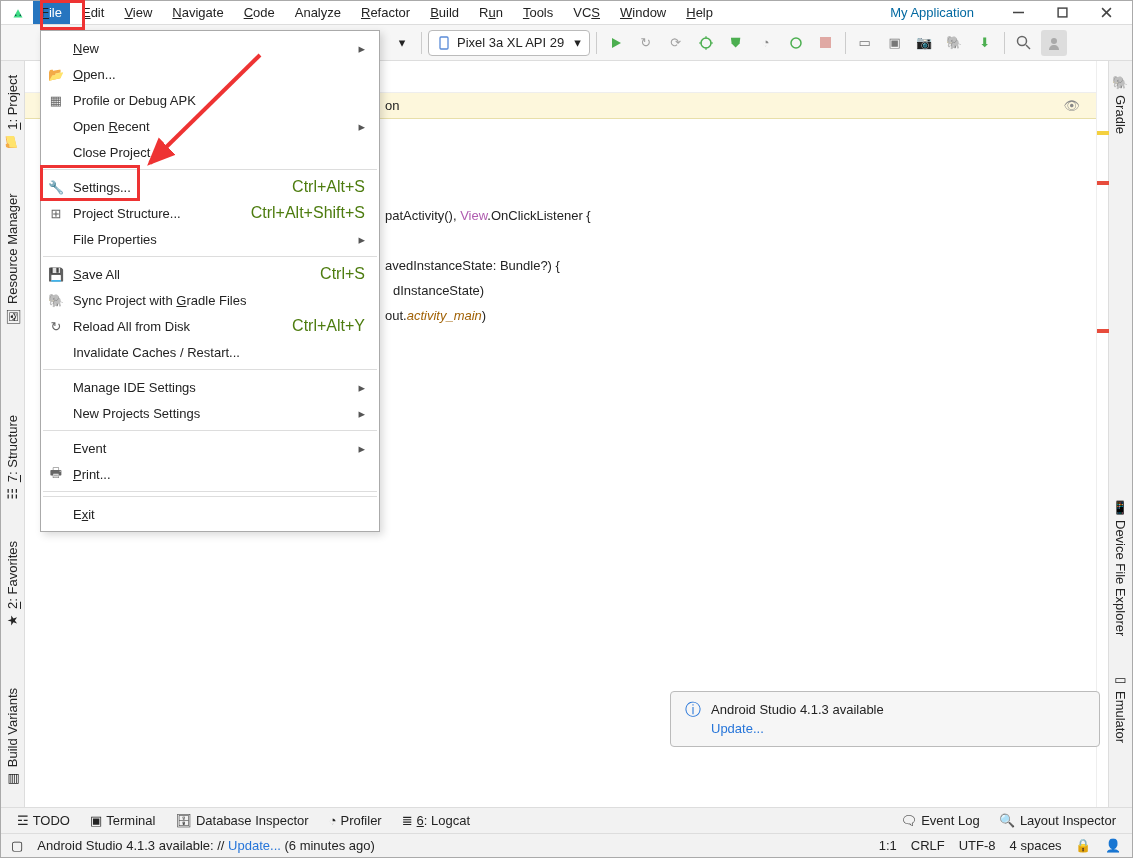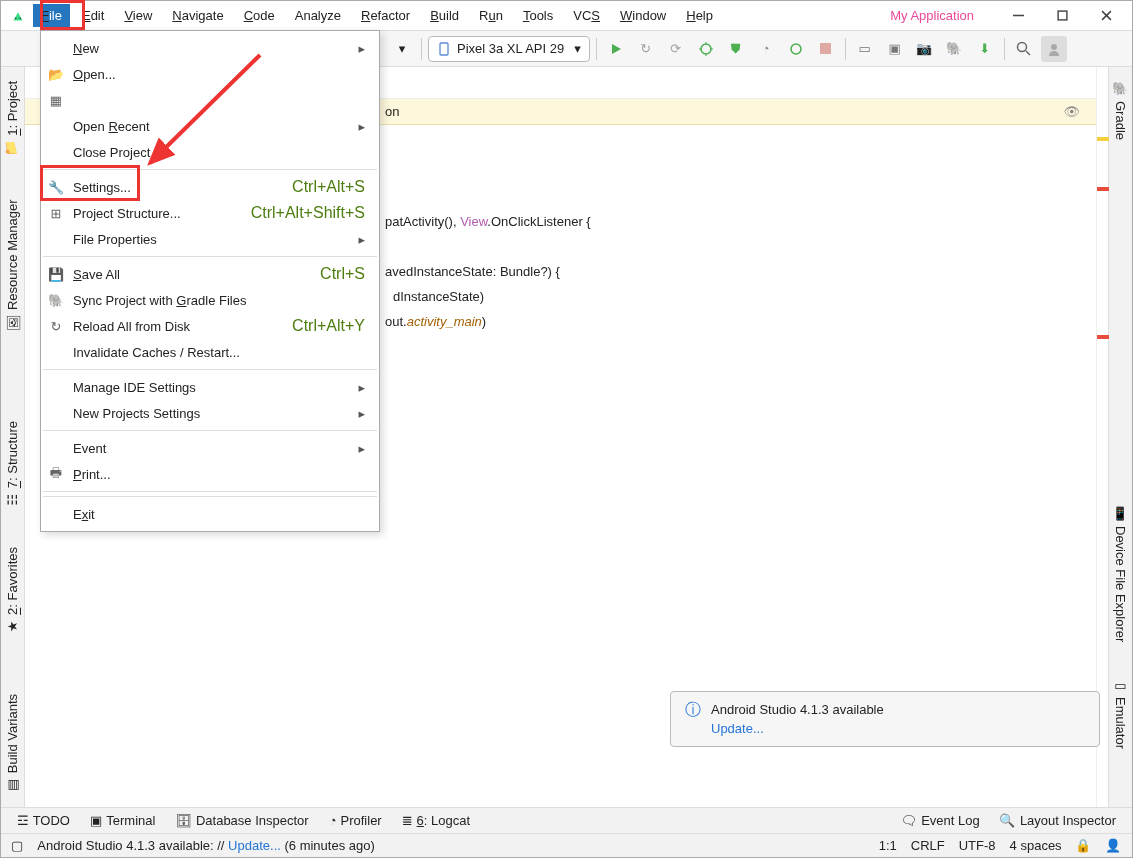--- a/index.html
+++ b/index.html
@@ -1,26 +1,26 @@
 <!DOCTYPE html>
 <html><head>
 <meta charset="utf-8">
 <style>
   *{box-sizing:border-box;margin:0;padding:0;font-family:"Segoe UI",Arial,sans-serif;font-size:13px;color:#232323}
   html,body{width:1133px;height:858px;overflow:hidden;background:#fff}
   .root{display:flex;flex-direction:column;width:100%;height:100%;border:1px solid #aaa}
 
   
-  .menubar{height:30px;display:flex;align-items:center;padding:0 6px;gap:4px;border-bottom:1px solid #ddd;position:relative}
+  .menubar{height:24px;display:flex;align-items:center;padding:0 6px;gap:4px;border-bottom:1px solid #ddd;position:relative}
   .app-logo{display:inline-flex;align-items:center;justify-content:center;width:22px;height:18px}
   .menu-item{padding:4px 8px;cursor:default;user-select:none}
   .menu-item.active{background:#2675bf;color:#fff}
   .menu-item .mn{text-decoration:underline}
   .menubar .spacer{flex:1}
-  .app-title{color:#ec4899;padding-right:20px}
+  .app-title{color:#0369a1;padding-right:20px}
   .winbtn{width:40px;height:28px;display:flex;align-items:center;justify-content:center;color:#444}
   .winbtn svg{width:11px;height:11px}
 
   
   .ann-file{position:absolute;left:40px;top:0;width:45px;height:30px;border:3px solid #e33;pointer-events:none;z-index:500}
   .ann-settings{position:absolute;left:40px;top:165px;width:100px;height:36px;border:3px solid #e33;pointer-events:none;z-index:500}
   .ann-arrow{position:absolute;left:130px;top:45px;z-index:500;pointer-events:none}
 
   
   .toolbar{height:36px;display:flex;align-items:center;gap:4px;padding:0 4px;border-bottom:1px solid #ddd;background:#f6f6f6}
@@ -322,20 +322,21 @@
         <span class="ic"></span>
         <span class="lbl"><span class="mn">N</span>ew</span>
         <span class="sub">▸</span>
       </div>
       <div class="fm-item">
         <span class="ic">📂</span>
         <span class="lbl"><span class="mn">O</span>pen...</span>
       </div>
       <div class="fm-item">
         <span class="ic">▦</span>
+        <span class="lbl">Profile or Debug APK</span>
       </div>
       <div class="fm-item">
         <span class="ic"></span>
         <span class="lbl">Open <span class="mn">R</span>ecent</span>
         <span class="sub">▸</span>
       </div>
       <div class="fm-item">
         <span class="ic"></span>
         <span class="lbl">Close Pro<span class="mn">j</span>ect</span>
       </div>

